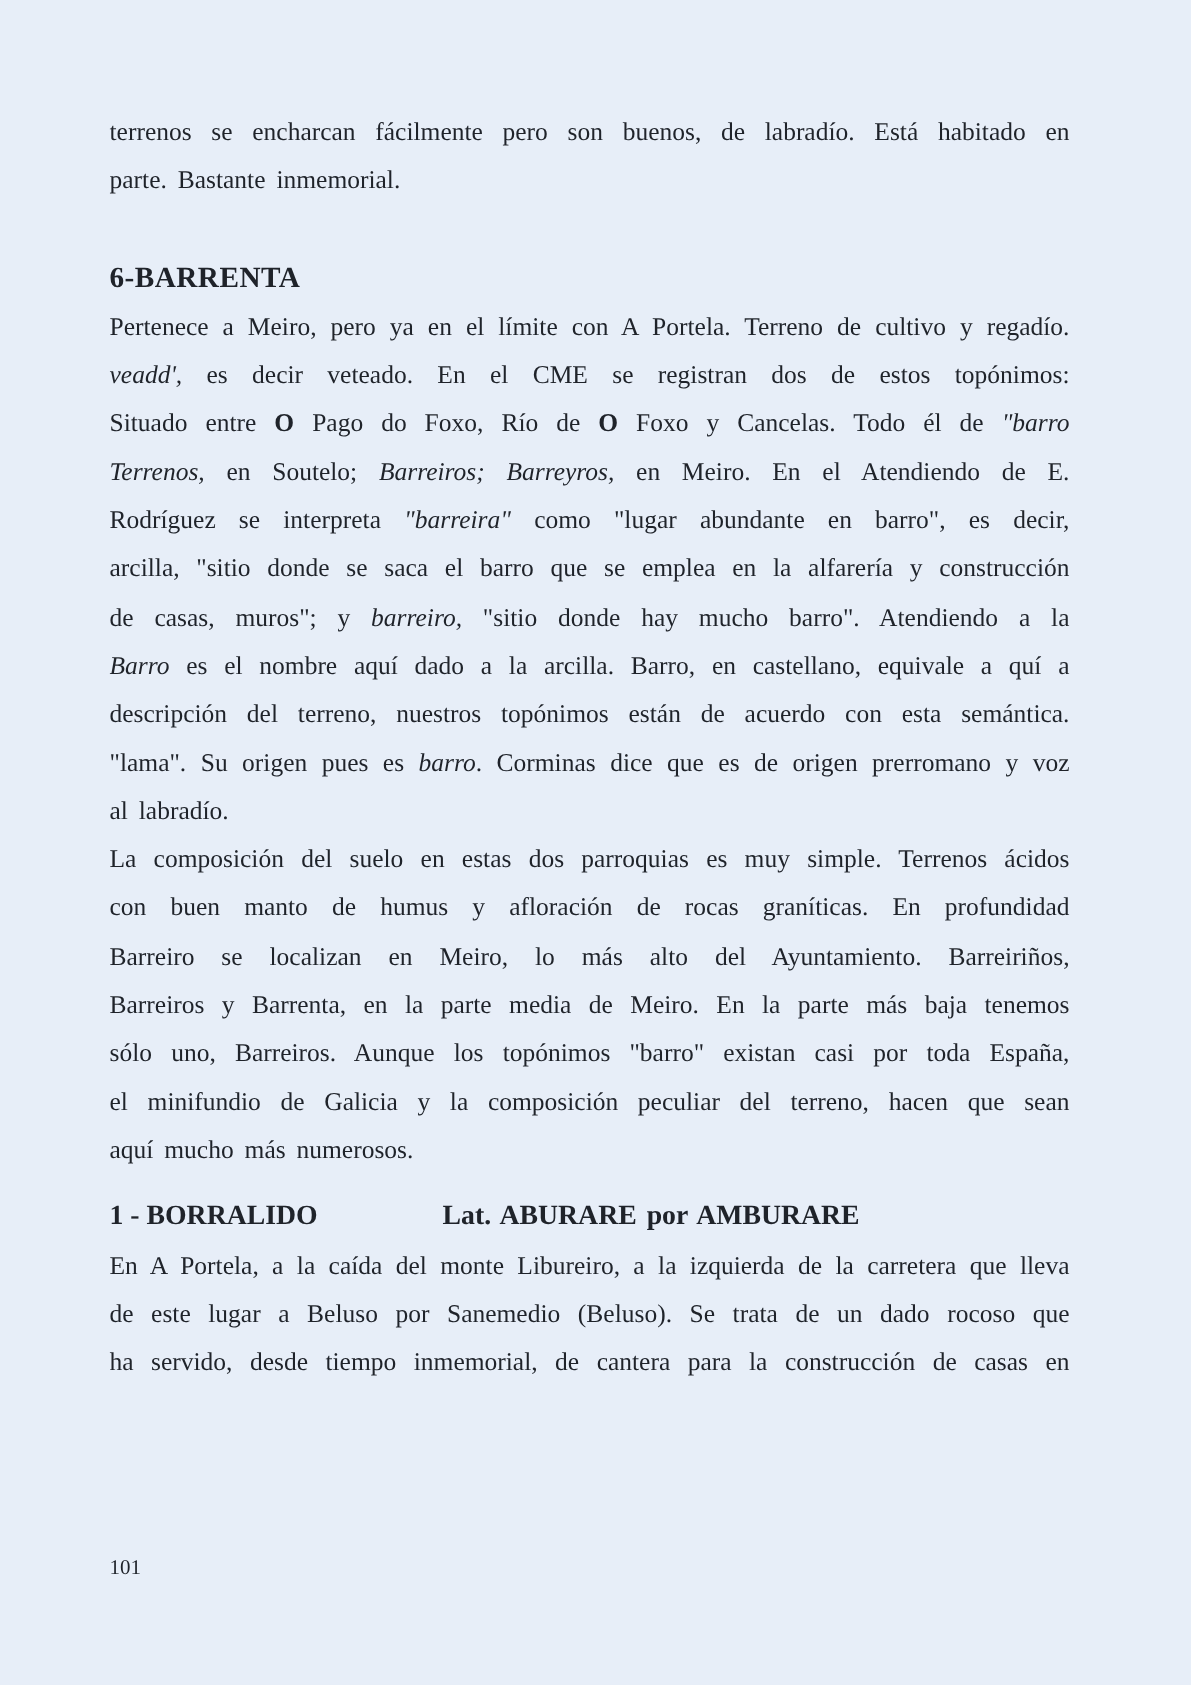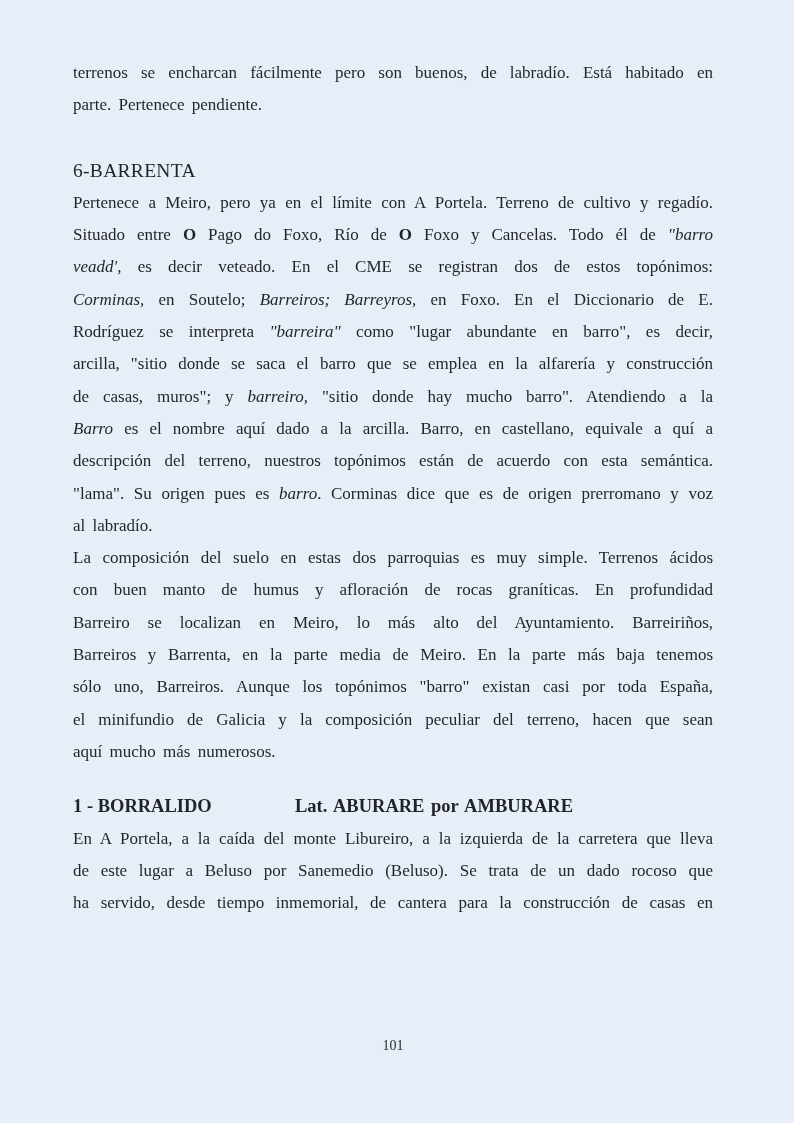--- a/index.html
+++ b/index.html
@@ -8,76 +8,76 @@
     width: 794px;
     height: 1123px;
     background: #e7eef8;
     font-family: "Liberation Serif", "DejaVu Serif", serif;
     color: #1f232a;
     overflow: hidden;
   }
   .column {
     position: absolute;
     left: 73px;
-    top: 57px;
+    top: 72px;
     width: 640px;
   }
   .line {
     font-size: 17px;
     line-height: 32.3px;
     height: 32.3px;
     overflow: hidden;
     text-align: justify;
     text-align-last: justify;
   }
   .line.last {
     text-align-last: left;
     word-spacing: 3px;
   }
   .it { font-style: italic; }
   .bd { font-weight: bold; }
   .h1 {
-    font-weight: normal;
+    font-weight: bold;
     font-size: 19.5px;
     line-height: 32.3px;
     height: 32.3px;
     margin-top: 33px;
     letter-spacing: 0.3px;
   }
   .h2 {
     display: flex;
     font-weight: bold;
     font-size: 18.5px;
     line-height: 32.3px;
     height: 32.3px;
-    margin-top: 22px;
+    margin-top: 12px;
   }
   .h2-left { width: 222px; flex: none; }
   .h2-right { word-spacing: 2px; }
   .footer {
     position: absolute;
     left: 73px;
     top: 1038px;
     width: 640px;
-    text-align: center;
+    text-align: left;
     font-size: 14px;
   }
 </style>
 </head>
 <body>
 
 <div class="page">
   <div class="column">
       <div class="line"><span>terrenos se encharcan fácilmente pero son buenos, de labradío.  Está habitado en</span></div>
-      <div class="line last"><span>parte.  Pertenece pendiente.</span></div>
+      <div class="line last"><span>parte.  Bastante inmemorial.</span></div>
       <div class="h1">6-BARRENTA</div>
       <div class="line"><span>Pertenece a Meiro, pero ya en el límite con A Portela. Terreno de cultivo y regadío.</span></div>
+      <div class="line"><span class="it">veadd',</span><span> es decir veteado. En el CME  se registran dos de estos topónimos:</span></div>
       <div class="line"><span>Situado entre </span><span class="bd">O</span><span> Pago do Foxo, Río de </span><span class="bd">O</span><span> Foxo y Cancelas. Todo él de </span><span class="it">"barro</span></div>
-      <div class="line"><span class="it">veadd',</span><span> es decir veteado. En el CME  se registran dos de estos topónimos:</span></div>
-      <div class="line"><span class="it">Corminas,</span><span> en Soutelo; </span><span class="it">Barreiros; Barreyros,</span><span> en Foxo. En el Diccionario de E.</span></div>
+      <div class="line"><span class="it">Terrenos,</span><span> en Soutelo; </span><span class="it">Barreiros; Barreyros,</span><span> en Meiro. En el Atendiendo de E.</span></div>
       <div class="line"><span>Rodríguez se interpreta </span><span class="it">"barreira"</span><span> como "lugar abundante en barro", es decir,</span></div>
       <div class="line"><span>arcilla, "sitio donde se saca el barro que se emplea en la alfarería y construcción</span></div>
       <div class="line"><span>de casas, muros"; y </span><span class="it">barreiro,</span><span> "sitio donde hay mucho barro". Atendiendo a la</span></div>
       <div class="line"><span class="it">Barro</span><span> es el nombre aquí dado a la arcilla.  Barro, en castellano, equivale a quí a</span></div>
       <div class="line"><span>descripción del terreno, nuestros topónimos están de acuerdo con esta semántica.</span></div>
       <div class="line"><span>"lama".  Su origen pues es </span><span class="it">barro</span><span>. Corminas dice que es de origen prerromano y voz</span></div>
       <div class="line last"><span>al labradío.</span></div>
       <div class="line"><span>La composición del suelo en estas dos parroquias es muy  simple. Terrenos ácidos</span></div>
       <div class="line"><span>con buen manto de humus y afloración de rocas graníticas. En profundidad</span></div>
       <div class="line"><span>Barreiro se localizan en Meiro, lo más alto del Ayuntamiento. Barreiriños,</span></div>

